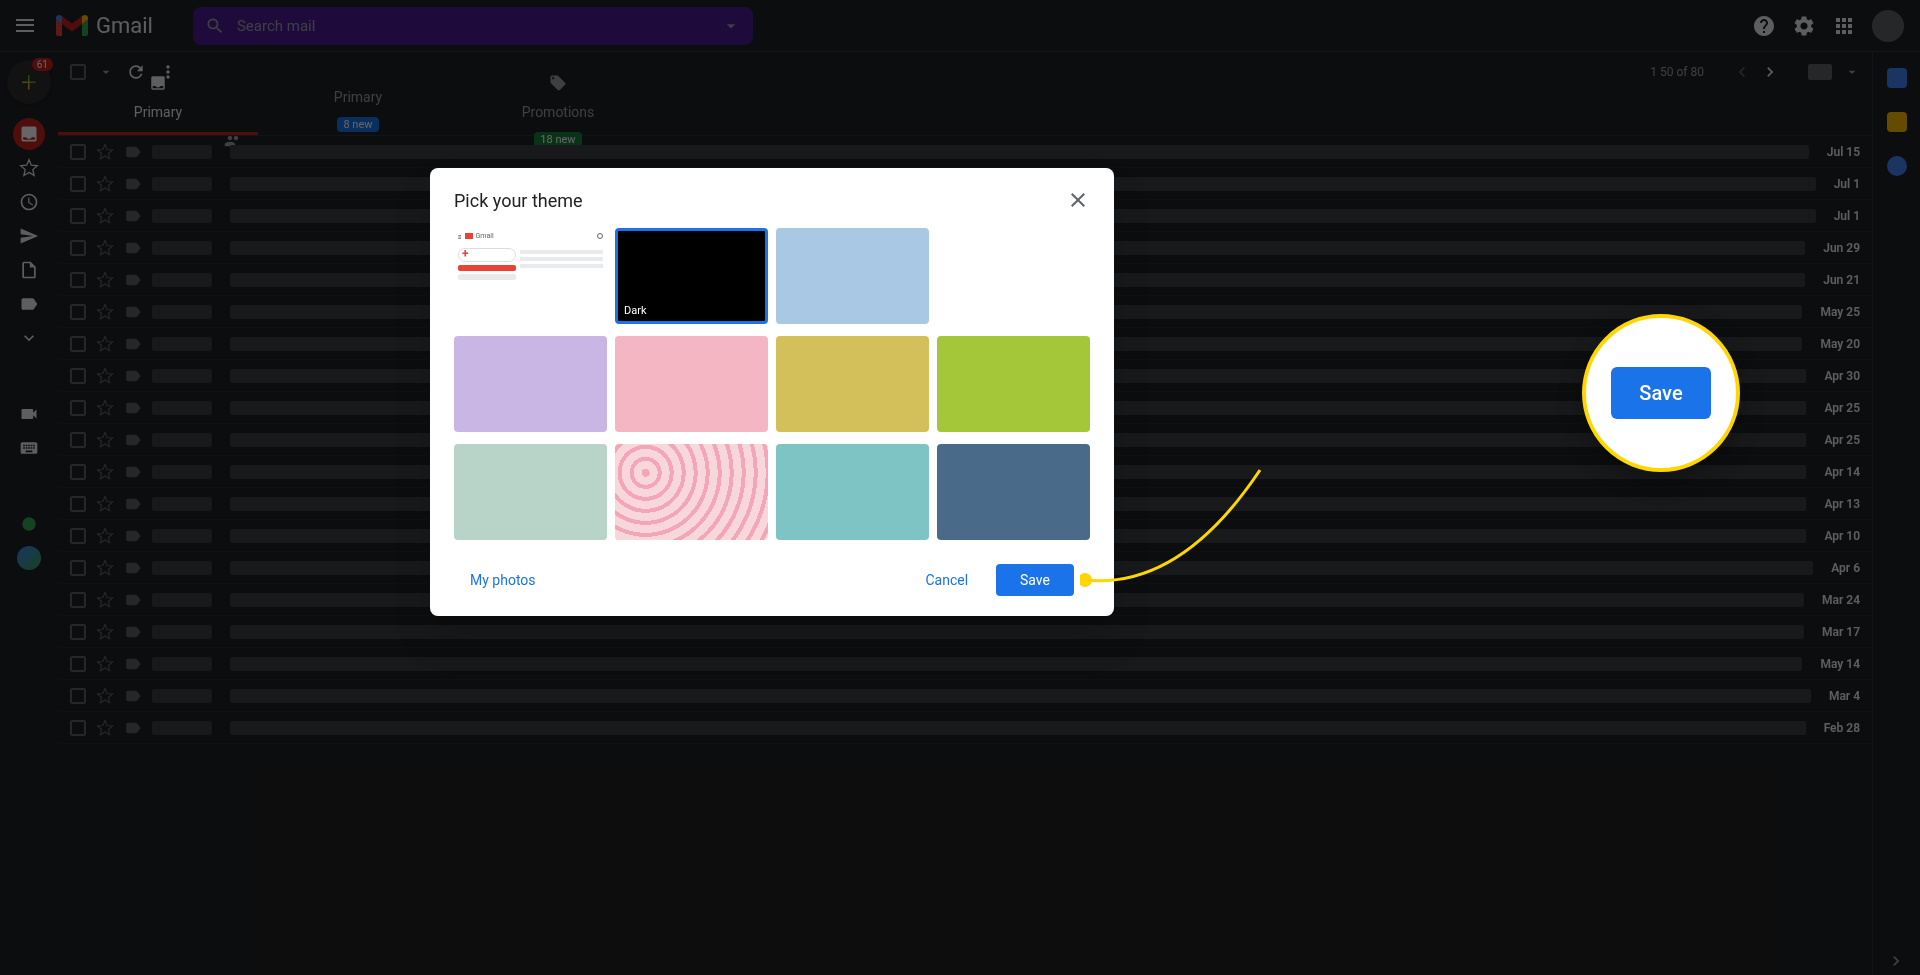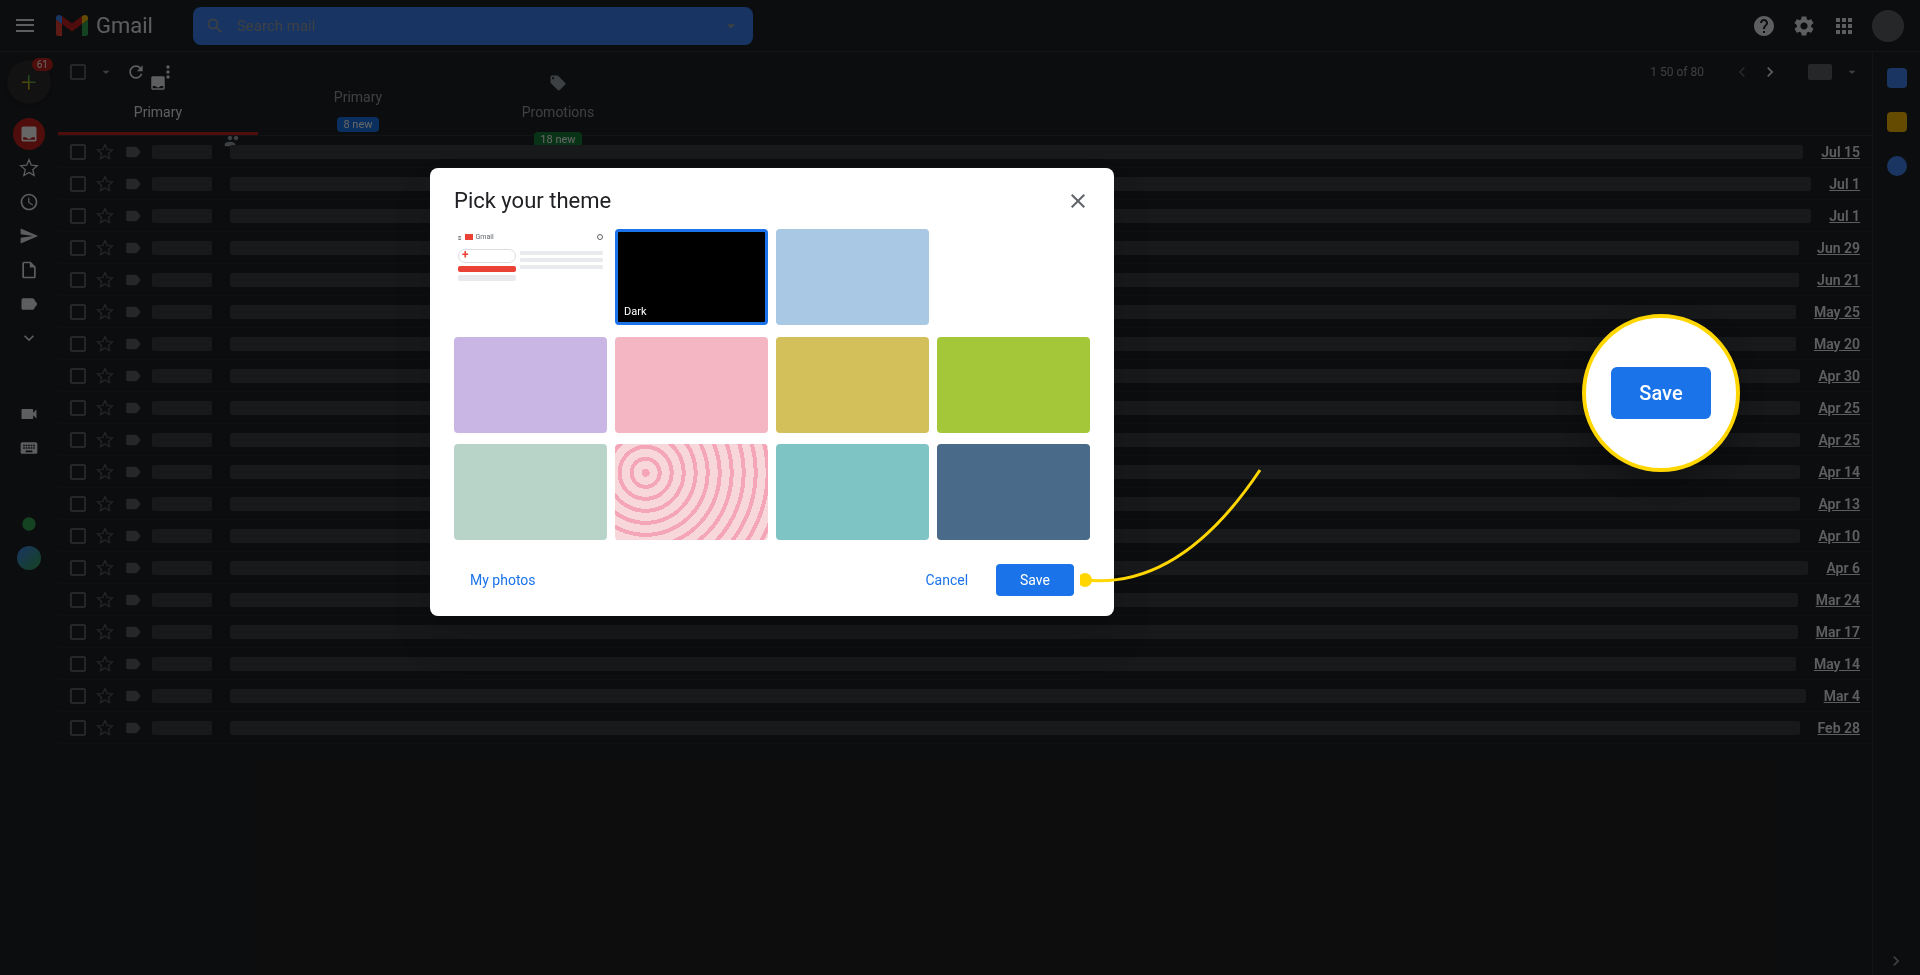--- a/index.html
+++ b/index.html
@@ -6,21 +6,21 @@
 body { background: #202124; color: #e8eaed; overflow: hidden; width: 1920px; height: 975px; position: relative; }
 
 
 .header { height: 52px; display: flex; align-items: center; padding: 0 16px; background: #202124; border-bottom: 1px solid rgba(255,255,255,0.08); }
 .hamburger { width: 24px; height: 24px; margin-right: 16px; cursor: pointer; display: flex; flex-direction: column; justify-content: space-around; padding: 4px 0; }
 .hamburger span { height: 2px; background: #e8eaed; width: 18px; }
 .logo { display: flex; align-items: center; gap: 8px; margin-right: 40px; }
 .logo-icon { width: 32px; height: 24px; position: relative; }
 .logo-icon svg { width: 100%; height: 100%; }
 .logo-text { font-size: 22px; color: #e8eaed; font-weight: 400; }
-.search-bar { flex: 0 0 560px; height: 38px; background: #3b82f6; border-radius: 8px; display: flex; align-items: center; padding: 0 12px; gap: 12px; }
+.search-bar { flex: 0 0 560px; height: 38px; background: #4c1d95; border-radius: 8px; display: flex; align-items: center; padding: 0 12px; gap: 12px; }
 .search-icon { width: 20px; height: 20px; fill: #9aa0a6; }
 .search-input { flex: 1; background: none; border: none; color: #e8eaed; font-size: 15px; outline: none; }
 .search-input::placeholder { color: #9aa0a6; }
 .search-dropdown { width: 20px; height: 20px; fill: #9aa0a6; cursor: pointer; }
 .header-right { margin-left: auto; display: flex; align-items: center; gap: 16px; }
 .header-icon { width: 24px; height: 24px; fill: #e8eaed; cursor: pointer; }
 .avatar { width: 32px; height: 32px; border-radius: 50%; background: #5f6368; }
 
 
 .main { display: flex; height: calc(100% - 52px); }
@@ -61,33 +61,33 @@
 .tab-sub { height: 8px; margin-top: 3px; display: flex; gap: 4px; }
 .blur-box { background: #3c4043; border-radius: 2px; }
 
 
 .email-list { overflow-y: auto; flex: 1; }
 .email-row { height: 32px; display: flex; align-items: center; padding: 0 12px; gap: 10px; border-bottom: 1px solid rgba(255,255,255,0.04); cursor: pointer; font-size: 13px; }
 .star-icon { width: 18px; height: 18px; fill: none; stroke: #5f6368; stroke-width: 1.5; cursor: pointer; }
 .label-icon { width: 18px; height: 18px; fill: #5f6368; cursor: pointer; }
 .blur-sender { width: 60px; height: 14px; background: #3c4043; border-radius: 2px; }
 .blur-content { flex: 1; height: 14px; background: #3c4043; border-radius: 2px; margin: 0 8px; }
-.email-date { margin-left: auto; font-size: 14px; font-weight: 600; color: #e8eaed; white-space: nowrap; text-decoration: underline; }
+.email-date { margin-left: auto; font-size: 12px; font-weight: 600; color: #e8eaed; white-space: nowrap; }
 
 
 .right-panel { width: 48px; background: #202124; border-left: 1px solid rgba(255,255,255,0.08); display: flex; flex-direction: column; align-items: center; padding-top: 16px; gap: 24px; }
 .panel-icon { width: 20px; height: 20px; cursor: pointer; }
 
 
 .overlay { position: absolute; inset: 0; background: rgba(0,0,0,0.6); z-index: 10; }
 
 
 .modal { position: absolute; top: 168px; left: 430px; width: 684px; height: 448px; background: white; border-radius: 8px; box-shadow: 0 24px 38px rgba(0,0,0,0.14); z-index: 20; display: flex; flex-direction: column; color: #202124; }
 .modal-header { padding: 20px 24px 8px; display: flex; align-items: center; }
-.modal-title { font-size: 22px; font-weight: 400; color: #202124; }
+.modal-title { font-size: 18px; font-weight: 400; color: #202124; }
 .modal-close { margin-left: auto; width: 24px; height: 24px; cursor: pointer; fill: #5f6368; }
 .modal-body { flex: 1; padding: 0 24px; overflow: hidden; }
 .theme-grid { display: grid; grid-template-columns: repeat(4, 1fr); gap: 8px; height: 100%; overflow-y: auto; padding: 8px 0; }
 .theme-tile { height: 96px; border-radius: 4px; cursor: pointer; position: relative; overflow: hidden; }
 .theme-tile.selected { border: 3px solid #1a73e8; }
 .theme-preview { width: 100%; height: 100%; display: flex; flex-direction: column; background: white; }
 .theme-preview-header { height: 16px; display: flex; align-items: center; padding: 0 4px; gap: 3px; }
 .theme-preview-body { flex: 1; padding: 4px; display: flex; gap: 4px; }
 .theme-preview-sidebar { width: 40%; display: flex; flex-direction: column; gap: 3px; }
 .theme-preview-compose { height: 14px; border: 1px solid #dadce0; border-radius: 8px; position: relative; }

